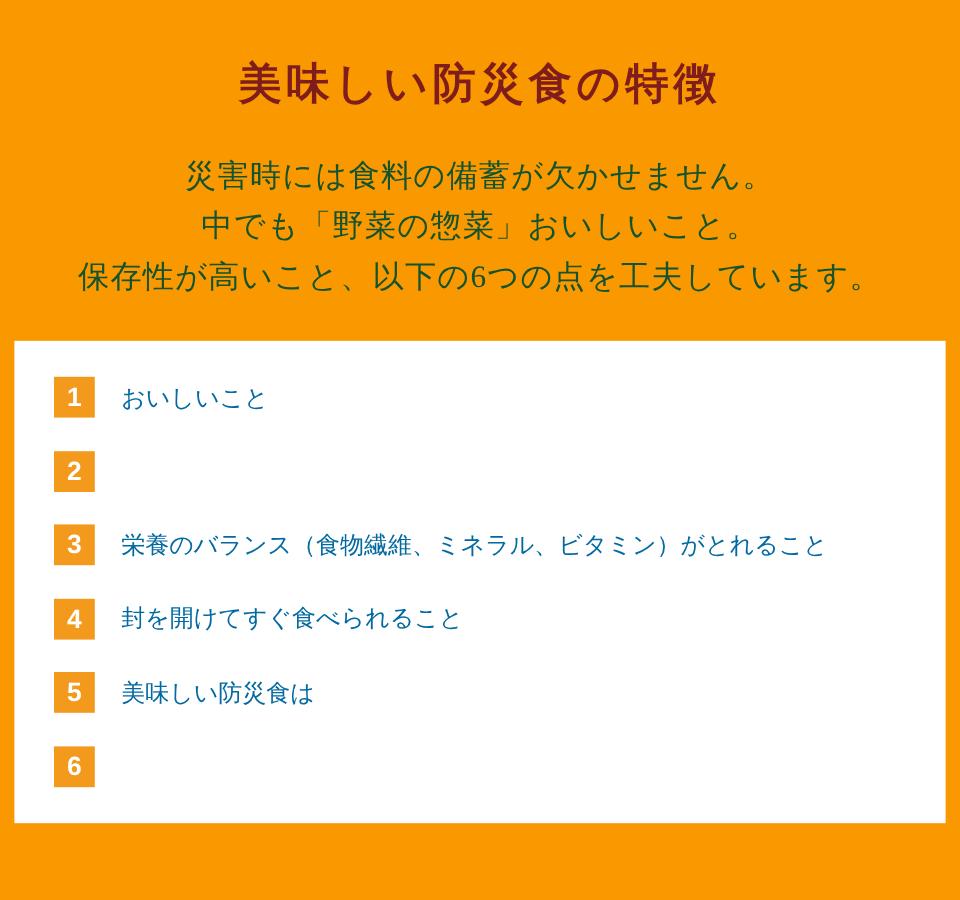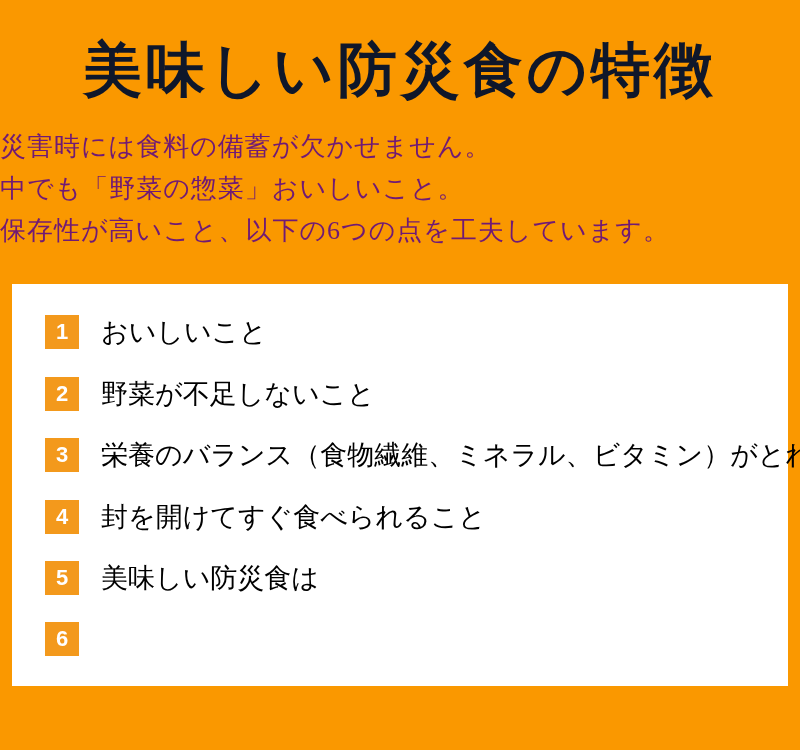--- a/index.html
+++ b/index.html
@@ -14,30 +14,31 @@
     font-family: "Liberation Sans", "DejaVu Sans", sans-serif;
   }
   .page {
     position: relative;
     width: 800px;
     height: 750px;
   }
   .title {
     margin: 36px 0 0 0;
     text-align: center;
-    color: #0f172a;
+    color: #7f1d1d;
     font-family: "Liberation Serif", "DejaVu Serif", serif;
-    font-size: 59px;
+    font-size: 36px;
     font-weight: 600;
     letter-spacing: 4px;
     line-height: 68px;
   }
   .subtitle {
     margin-top: 22px;
-    color: #701a75;
+    text-align: center;
+    color: #14532d;
     font-family: "Liberation Serif", "DejaVu Serif", serif;
     font-size: 26px;
     font-weight: 500;
     letter-spacing: 1px;
     line-height: 42px;
   }
   .card {
     box-sizing: border-box;
     margin: 32px 12px 0 12px;
     height: 402px;
@@ -59,22 +60,22 @@
     color: #FFFFFF;
     font-size: 22px;
     font-weight: bold;
     display: flex;
     align-items: center;
     justify-content: center;
     line-height: 1;
   }
   .feature-label {
     margin-left: 22px;
-    color: #000000;
-    font-size: 27px;
+    color: #0369a1;
+    font-size: 20px;
     font-weight: 500;
     letter-spacing: 0px;
     white-space: nowrap;
   }
 </style>
 </head>
 <body>
 
 <div class="page">
 
@@ -88,21 +89,20 @@
 
   <div class="card">
 
     <div class="feature-row">
       <div class="feature-badge">1</div>
       <div class="feature-label">おいしいこと</div>
     </div>
 
     <div class="feature-row">
       <div class="feature-badge">2</div>
-      <div class="feature-label">野菜が不足しないこと</div>
     </div>
 
     <div class="feature-row">
       <div class="feature-badge">3</div>
       <div class="feature-label">栄養のバランス（食物繊維、ミネラル、ビタミン）がとれること</div>
     </div>
 
     <div class="feature-row">
       <div class="feature-badge">4</div>
       <div class="feature-label">封を開けてすぐ食べられること</div>

